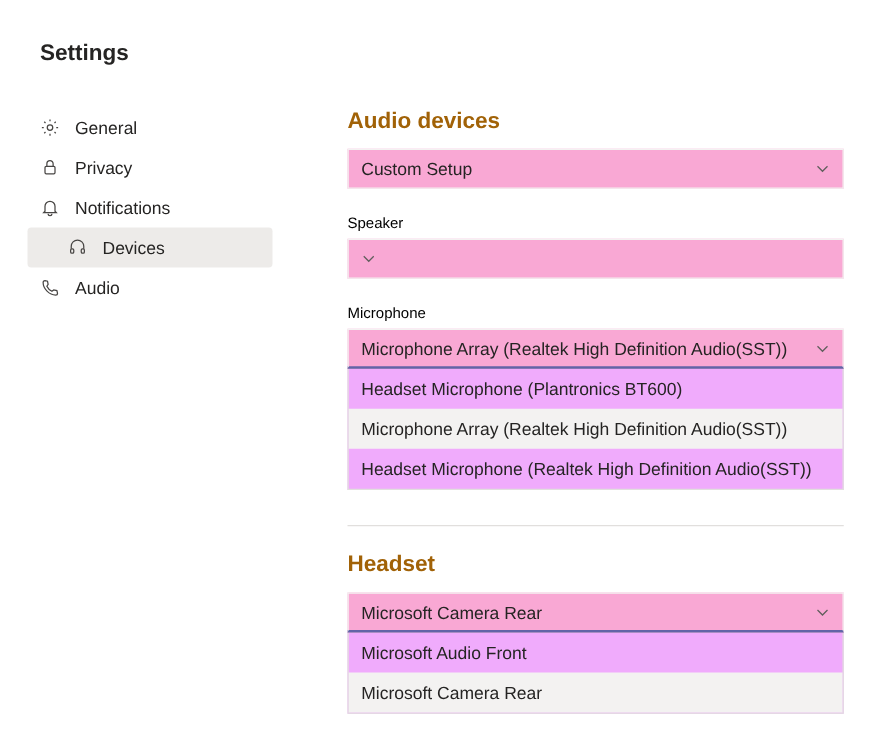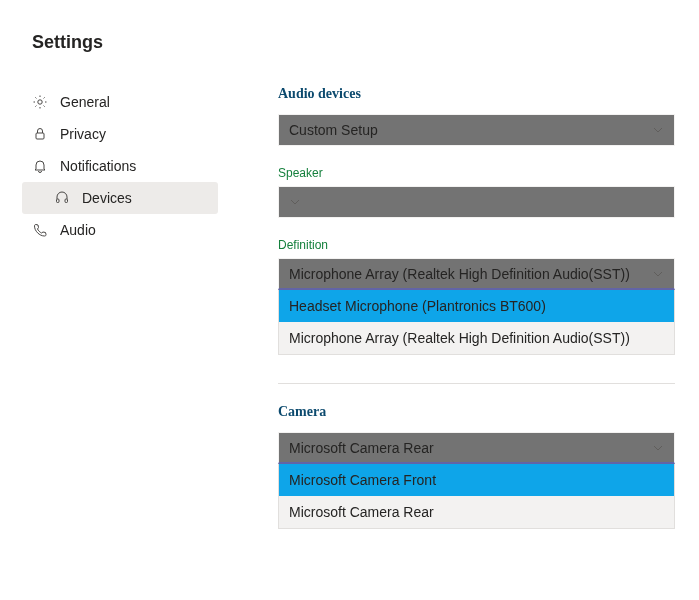--- a/index.html
+++ b/index.html
@@ -59,56 +59,55 @@
     align-items: center;
     justify-content: center;
     color: #484644;
   }
   .side-icon svg { width: 16px; height: 16px; }
   .main {
     flex: 1;
     padding: 18px 24px 0 60px;
   }
   .section-title {
-    font-size: 14px;
+    font-size: 18px;
     font-weight: 700;
     margin-bottom: 12px;
-    color: #0c4a6e;
-    font-family: Liberation Serif, serif;
+    color: #a16207;
   }
   .field-label {
     font-size: 12px;
-    color: #15803d;
+    color: #000000;
     margin: 20px 0 6px 0;
   }
   .select {
     position: relative;
     display: flex;
     align-items: center;
     justify-content: space-between;
-    background: #737373;
+    background: #f9a8d4;
     height: 32px;
     padding: 0 10px 0 10px;
     font-size: 14px;
     color: #252423;
     cursor: pointer;
     border: 1px solid #f3f2f1;
   }
   .select.open {
     border-bottom: 2px solid #6264a7;
   }
   .chev {
     color: #605e5c;
     display: flex;
     align-items: center;
   }
   .chev svg { width: 12px; height: 12px; }
   .dropdown {
     border: 1px solid #e1dfdd;
-    background: #0ea5e9;
+    background: #f0abfc;
     margin-top: -1px;
   }
   .dropdown .opt {
     height: 32px;
     display: flex;
     align-items: center;
     padding: 0 10px;
     font-size: 14px;
     color: #252423;
     cursor: pointer;
@@ -207,45 +206,46 @@
 
     <div class="field-label">Speaker</div>
     <div class="select">
       <span class="chev">
         <svg viewBox="0 0 12 12" fill="none" stroke="currentColor" stroke-width="1">
             <path d="M2 4l4 4 4-4"></path>
           </svg>
       </span>
     </div>
 
-    <div class="field-label">Definition</div>
+    <div class="field-label">Microphone</div>
     <div class="select open">
       <span>Microphone Array (Realtek High Definition Audio(SST))</span>
       <span class="chev">
         <svg viewBox="0 0 12 12" fill="none" stroke="currentColor" stroke-width="1">
             <path d="M2 4l4 4 4-4"></path>
           </svg>
       </span>
     </div>
     <div class="dropdown">
       <div class="opt">Headset Microphone (Plantronics BT600)</div>
       <div class="opt sel">Microphone Array (Realtek High Definition Audio(SST))</div>
+      <div class="opt">Headset Microphone (Realtek High Definition Audio(SST))</div>
     </div>
 
     <hr class="divider">
 
-    <div class="section-title">Camera</div>
+    <div class="section-title">Headset</div>
 
     <div class="select open">
       <span>Microsoft Camera Rear</span>
       <span class="chev">
         <svg viewBox="0 0 12 12" fill="none" stroke="currentColor" stroke-width="1">
             <path d="M2 4l4 4 4-4"></path>
           </svg>
       </span>
     </div>
     <div class="dropdown">
-      <div class="opt">Microsoft Camera Front</div>
+      <div class="opt">Microsoft Audio Front</div>
       <div class="opt sel">Microsoft Camera Rear</div>
     </div>
 
   </div>
 </div>
 
 </body></html>

